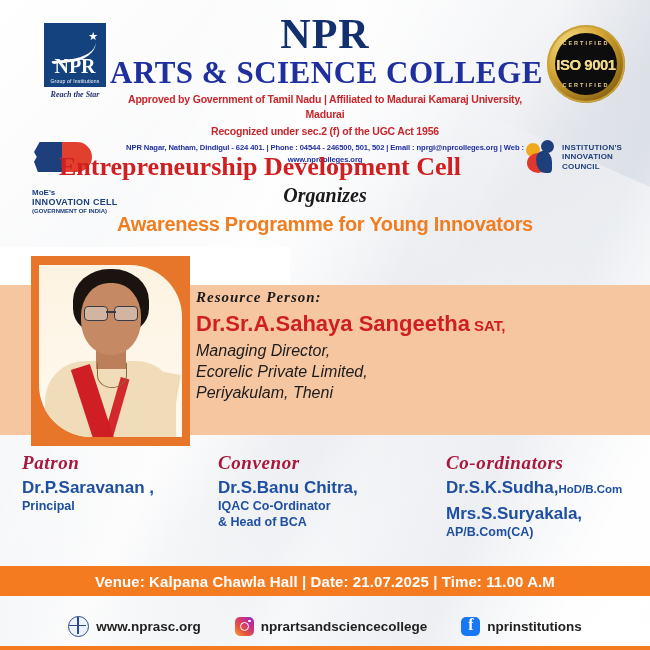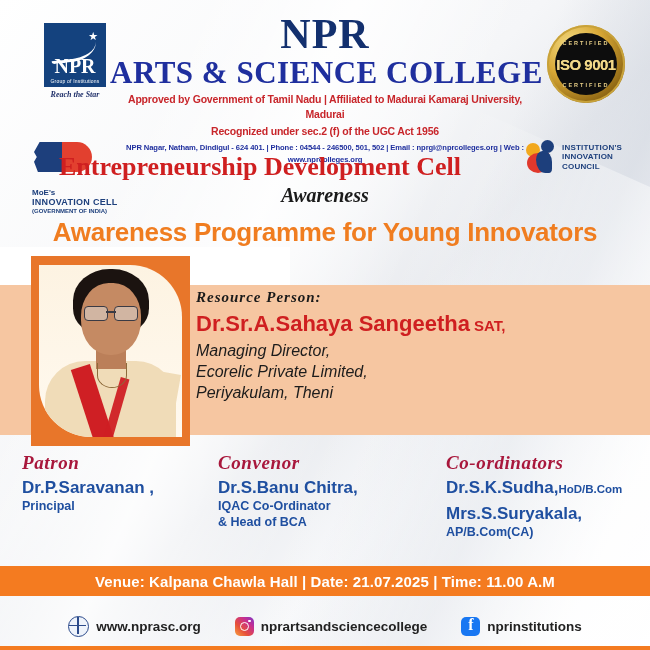--- a/index.html
+++ b/index.html
@@ -91,22 +91,22 @@
   .iic .m4{position:absolute;left:12px;top:11px;width:16px;height:22px;background:#1d3f7c;
     border-radius:40% 50% 20% 60%;}
   .iic .txt{color:#1d3f7c;font-size:8px;font-weight:bold;line-height:9.5px;letter-spacing:.2px;}
 
   
   .edc{position:absolute;left:0;top:152px;width:520px;text-align:center;
     font-family:"Liberation Serif",serif;font-weight:bold;color:#cf1f20;font-size:26px;line-height:30px;}
   .organizes{position:absolute;left:0;top:183px;width:650px;text-align:center;
     font-family:"Liberation Serif",serif;font-style:italic;font-weight:bold;color:#1a1a1a;
     font-size:20px;line-height:24px;}
-  .prog{position:absolute;left:0;top:215px;width:650px;text-align:center;
-    font-weight:bold;color:#f07d20;font-size:26px;line-height:34px;letter-spacing:-.3px;}
+  .prog{position:absolute;left:0;top:207px;width:650px;text-align:center;
+    font-weight:bold;color:#f07d20;font-size:20px;line-height:34px;letter-spacing:-.3px;}
 
   
   .whiteblk{position:absolute;left:0;top:247px;width:290px;height:40px;background:#ffffff;}
   .peach{position:absolute;left:0;top:285px;width:650px;height:150px;background:#f6c6a1;}
 
   
   .photo-frame{position:absolute;left:31px;top:256px;width:159px;height:190px;background:#e8762a;}
   .photo-inner{position:absolute;left:8px;top:9px;width:143px;height:172px;
      background:linear-gradient(#fdf3e2,#fff9ef);border-radius:0 52px 0 52px;overflow:hidden;}
   .ph-hair{position:absolute;left:34px;top:4px;width:76px;height:66px;background:#1b1310;
@@ -229,21 +229,21 @@
       </div>
       <div class="txt">
         <div>INSTITUTION'S</div>
         <div>INNOVATION</div>
         <div>COUNCIL</div>
       </div>
     </div>
   </div>
 
   <div class="edc">Entrepreneurship Development Cell</div>
-  <div class="organizes">Awareness</div>
+  <div class="organizes">Organizes</div>
   <div class="prog">Awareness Programme for Young Innovators</div>
 
   <div class="whiteblk"></div>
   <div class="peach"></div>
 
   <div class="photo-frame">
     <div class="photo-inner">
       <div class="ph-body"></div>
       <div class="ph-drape"></div>
       <div class="ph-sash"></div>

